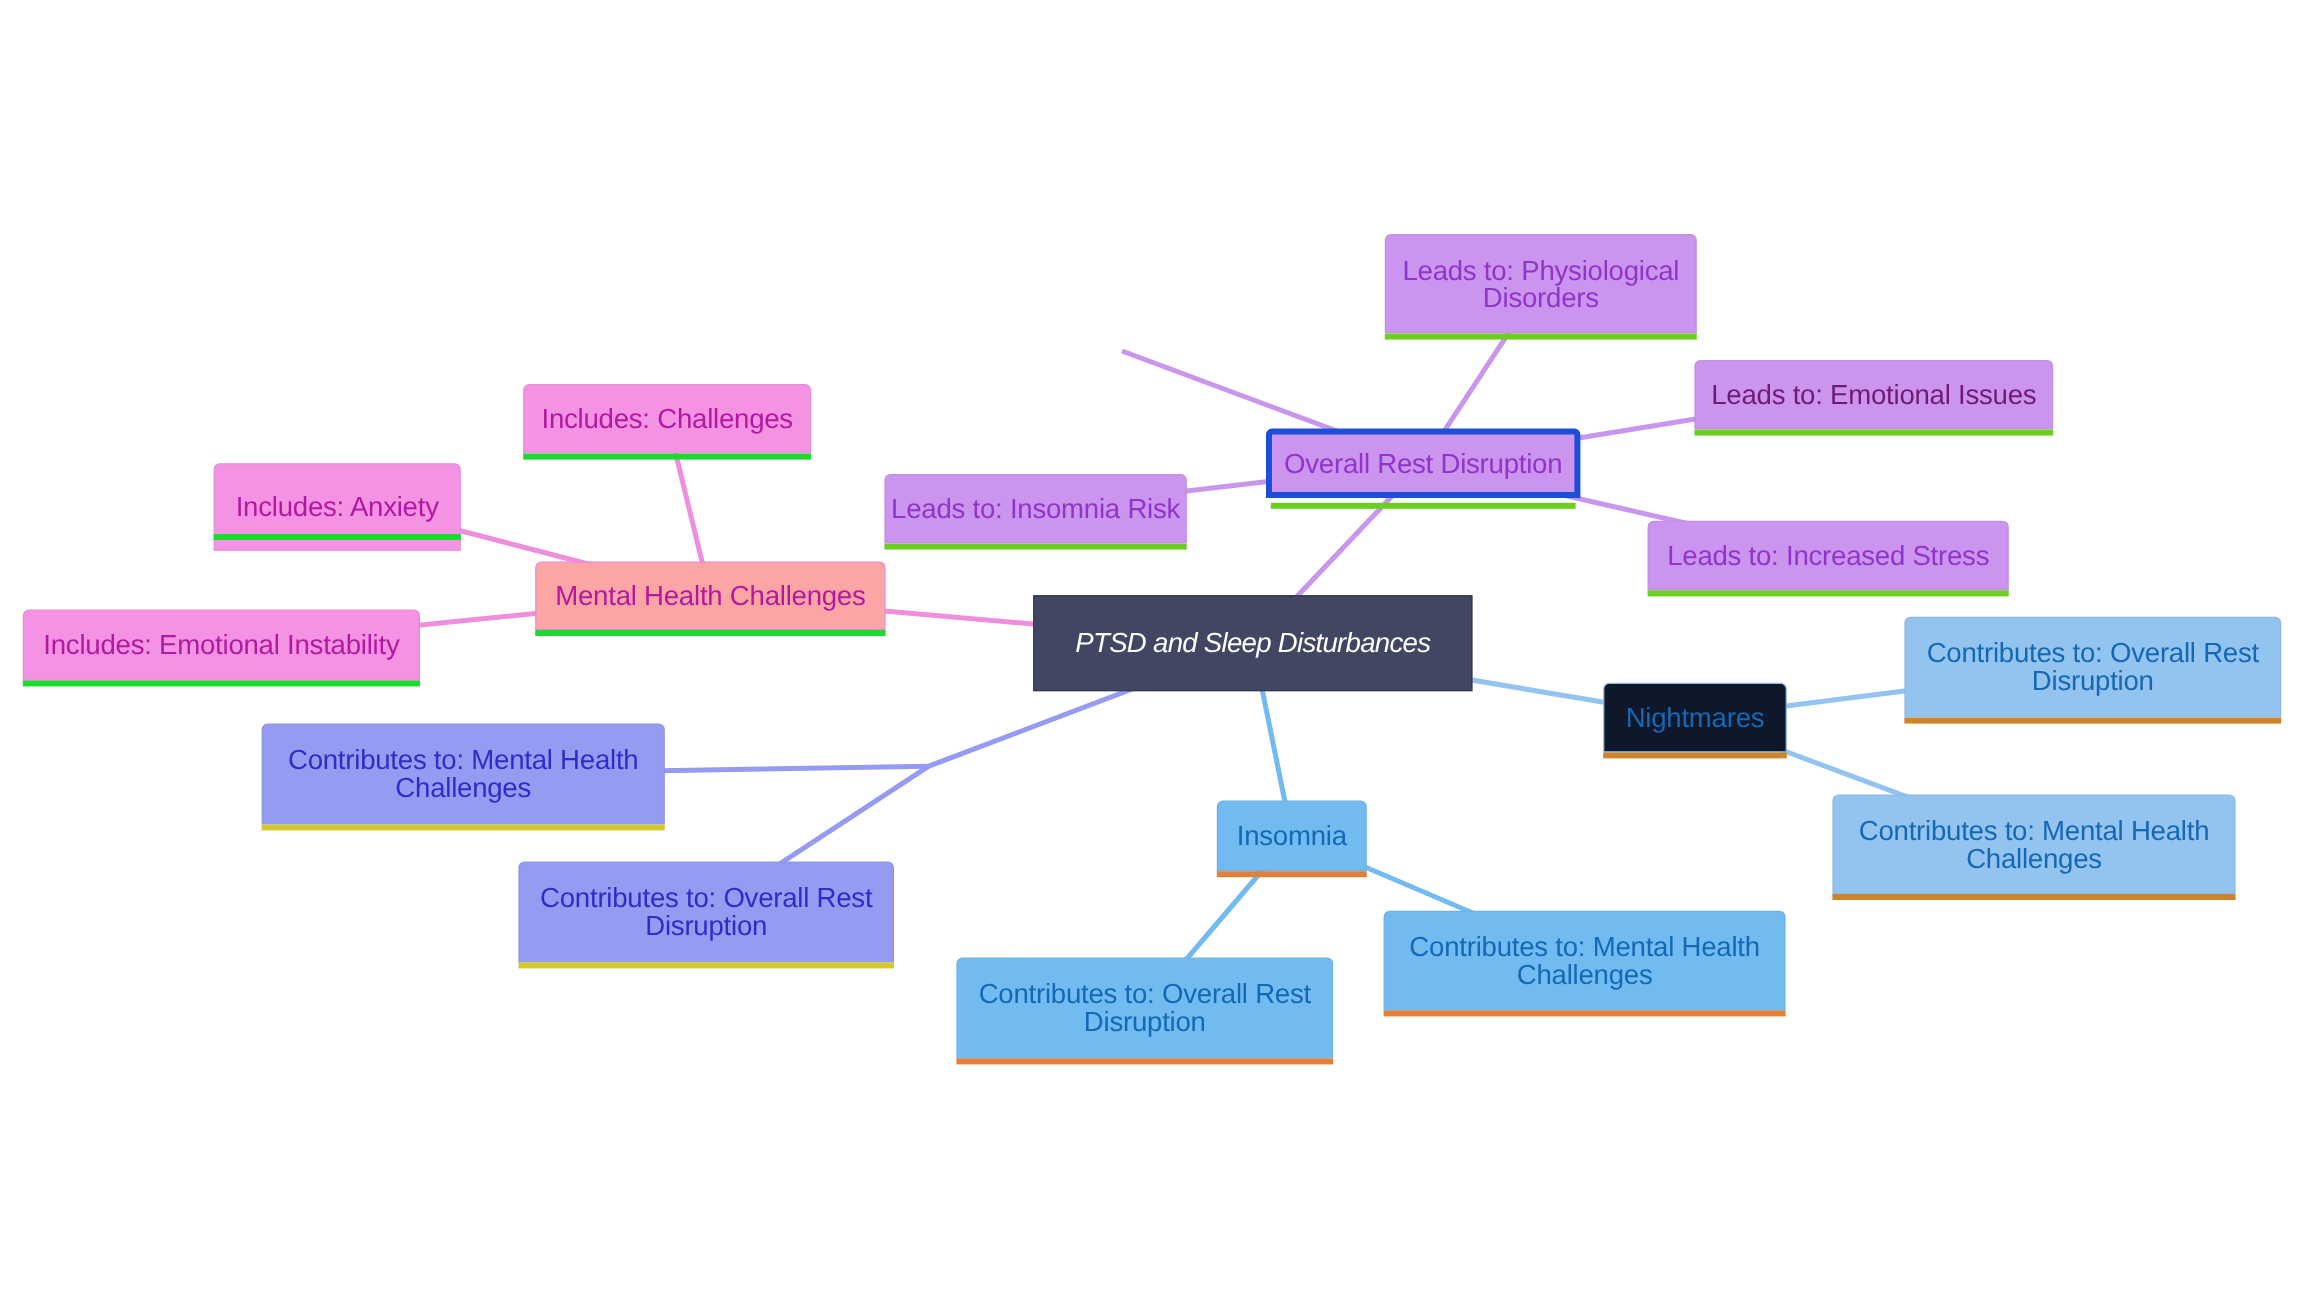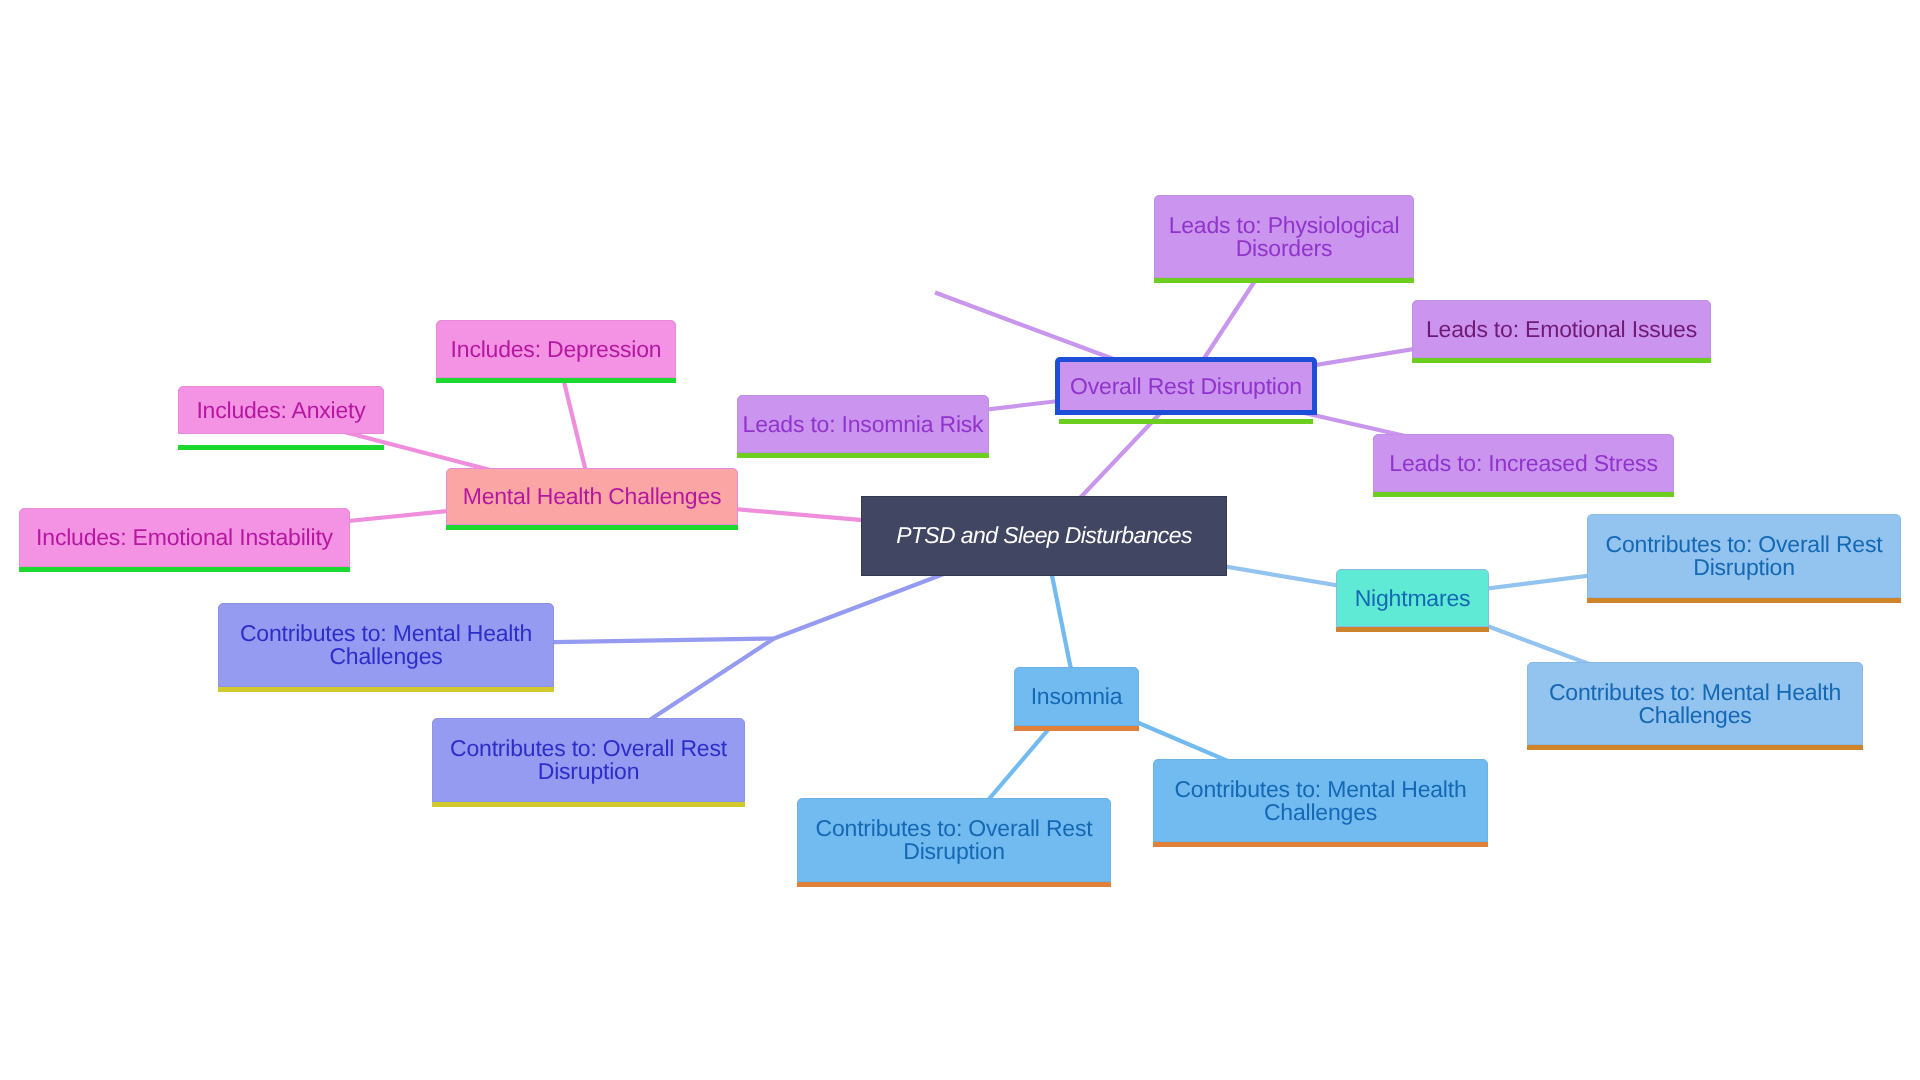--- a/index.html
+++ b/index.html
@@ -62,40 +62,40 @@
   </div>
   <div class="node" style="left:737px;top:395px;width:252px;height:58px;background:#cb94ef;color:#9034cb;border:1px solid #c08ee2">
     <span class="lbl">Leads to: Insomnia Risk</span>
     <div class="bar" style="top:57px;height:5px;background:#6ccf20"></div>
   </div>
   <div class="node" style="left:446px;top:468px;width:292px;height:57px;background:#fca5a5;color:#b518a0;border:1px solid #e78bd8">
     <span class="lbl">Mental Health Challenges</span>
     <div class="bar" style="top:56px;height:5px;background:#1bd92f"></div>
   </div>
   <div class="node" style="left:436px;top:320px;width:240px;height:58px;background:#f492e4;color:#b518a0;border:1px solid #e78bd8">
-    <span class="lbl">Includes: Depression</span>
+    <span class="lbl">Includes: Challenges</span>
     <div class="bar" style="top:57px;height:5px;background:#1bd92f"></div>
   </div>
-  <div class="node" style="left:178px;top:386px;width:206px;height:48px;background:#f492e4;color:#b518a0;border:1px solid #e78bd8">
+  <div class="node" style="left:178px;top:386px;width:206px;height:73px;background:#f492e4;color:#b518a0;border:1px solid #e78bd8">
     <span class="lbl">Includes: Anxiety</span>
     <div class="bar" style="top:58px;height:5px;background:#1bd92f"></div>
   </div>
   <div class="node" style="left:19px;top:508px;width:331px;height:59px;background:#f492e4;color:#b518a0;border:1px solid #e78bd8">
     <span class="lbl">Includes: Emotional Instability</span>
     <div class="bar" style="top:58px;height:5px;background:#1bd92f"></div>
   </div>
   <div class="node" style="left:218px;top:603px;width:336px;height:84px;background:#949bf1;color:#2d2dc8;border:1px solid #8d94e5">
     <span class="lbl">Contributes to: Mental Health Challenges</span>
     <div class="bar" style="top:83px;height:5px;background:#d1c92e"></div>
   </div>
   <div class="node" style="left:432px;top:718px;width:313px;height:84px;background:#949bf1;color:#2d2dc8;border:1px solid #8d94e5">
     <span class="lbl">Contributes to: Overall Rest Disruption</span>
     <div class="bar" style="top:83px;height:5px;background:#d1c92e"></div>
   </div>
-  <div class="node" style="left:1336px;top:569px;width:153px;height:58px;background:#5eead4;color:#1468b4;border:1px solid #8cb9e3">
+  <div class="node" style="left:1336px;top:569px;width:153px;height:58px;background:#0f172a;color:#1468b4;border:1px solid #8cb9e3">
     <span class="lbl">Nightmares</span>
     <div class="bar" style="top:57px;height:5px;background:#ce842a"></div>
   </div>
   <div class="node" style="left:1587px;top:514px;width:314px;height:84px;background:#93c3ef;color:#1468b4;border:1px solid #8cb9e3">
     <span class="lbl">Contributes to: Overall Rest Disruption</span>
     <div class="bar" style="top:83px;height:5px;background:#ce842a"></div>
   </div>
   <div class="node" style="left:1527px;top:662px;width:336px;height:83px;background:#93c3ef;color:#1468b4;border:1px solid #8cb9e3">
     <span class="lbl">Contributes to: Mental Health Challenges</span>
     <div class="bar" style="top:82px;height:5px;background:#ce842a"></div>

